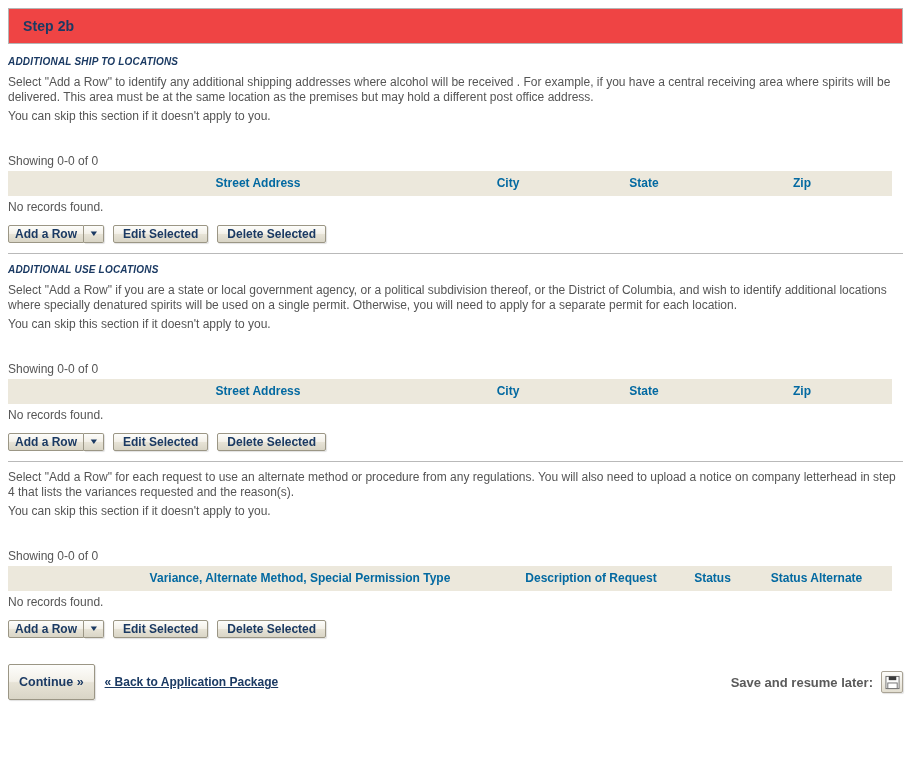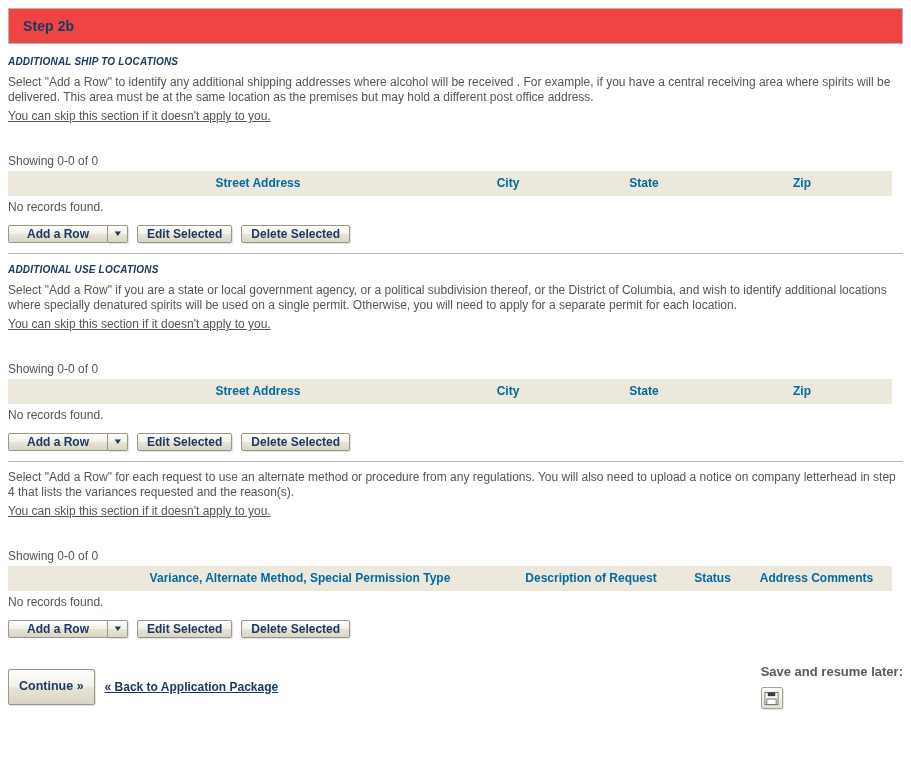--- a/index.html
+++ b/index.html
@@ -57,21 +57,20 @@
     margin-top: 12px;
   }
   .para {
     font-size: 12px;
     color: #555555;
     line-height: 15px;
     margin: 0 0 4px 0;
     max-width: 890px;
   }
   .para.skip {
-    text-decoration: underline;
   }
 
   
   .showing {
     font-size: 12px;
     color: #555555;
     margin: 30px 0 3px 0;
   }
   .rec-table {
     width: 884px;
@@ -122,21 +121,21 @@
   }
   .split-btn {
     display: inline-flex;
     align-items: stretch;
   }
   .split-btn .btn-main {
     border-right: 1px solid #9b9685;
     border-top-right-radius: 0;
     border-bottom-right-radius: 0;
     box-shadow: none;
-    padding: 0 18px;
+    padding: 0 6px;
   }
   .split-btn .btn-arrow {
     width: 20px;
     padding: 0;
     border-left: 0;
     border-top-left-radius: 0;
     border-bottom-left-radius: 0;
   }
   .arrow-glyph {
     font-size: 8px;
@@ -167,23 +166,22 @@
   }
   .back-link {
     font-size: 12px;
     font-weight: bold;
     color: #1b3a63;
     text-decoration: underline;
     cursor: pointer;
   }
   .footer-right {
     display: flex;
-    align-items: flex-start;
+    align-items: center;
     gap: 8px;
-    flex-direction: column;
   }
   .save-label {
     font-size: 13px;
     font-weight: bold;
     color: #5a5a5a;
   }
   .save-btn {
     width: 22px;
     height: 22px;
     padding: 0;
@@ -294,21 +292,21 @@
         <col style="width:490px">
           <col style="width:186px">
           <col style="width:57px">
           <col style="width:151px">
       </colgroup>
       <thead>
         <tr>
           <th style="padding-left:94px">Variance, Alternate Method, Special Permission Type</th>
           <th>Description of Request</th>
           <th>Status</th>
-          <th>Address Comments</th>
+          <th>Status Alternate</th>
         </tr>
       </thead>
     </table>
     <p class="no-records">No records found.</p>
 
     <div class="btn-row">
       <span class="split-btn">
         <span class="btn btn-main">Add a Row</span>
         <span class="btn btn-arrow">
           <span class="arrow-glyph">▼</span>

